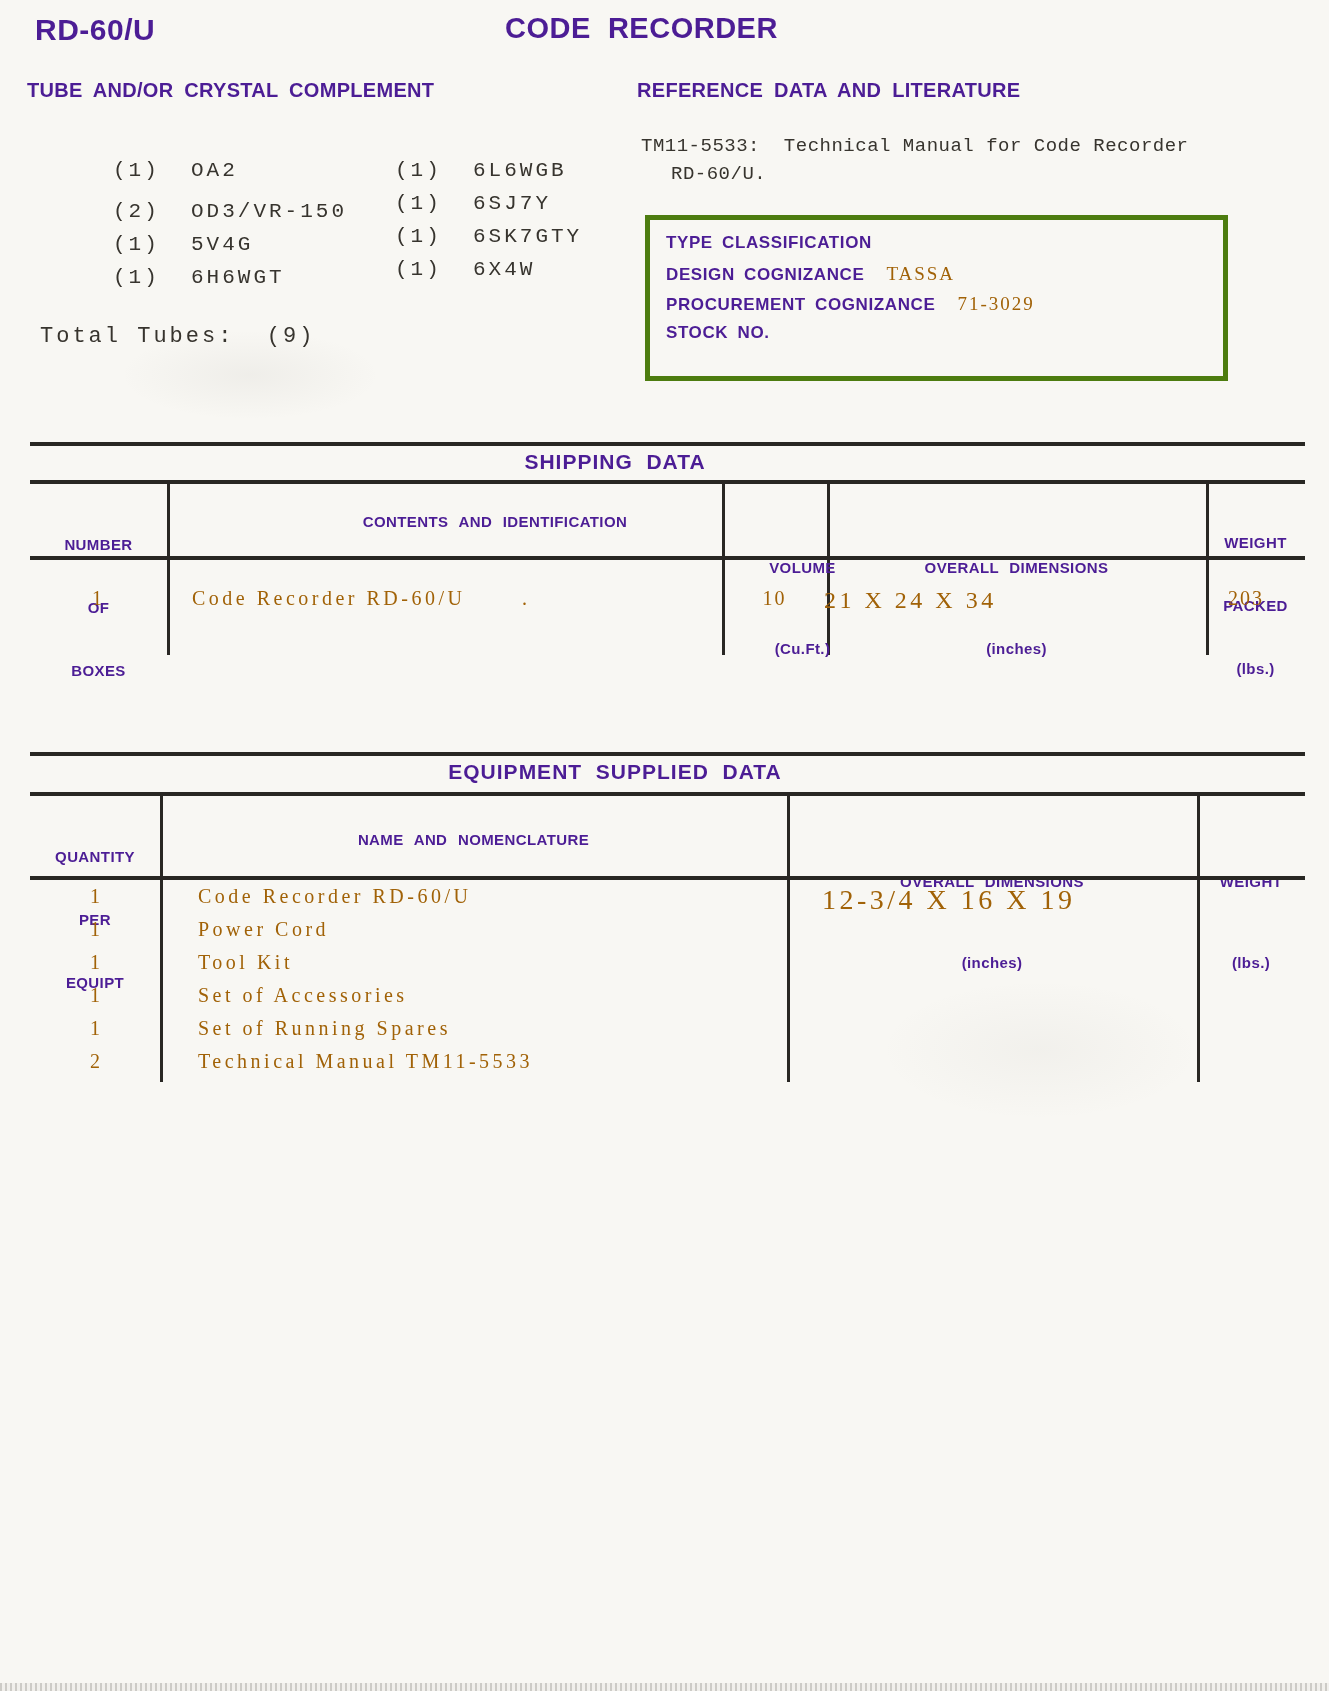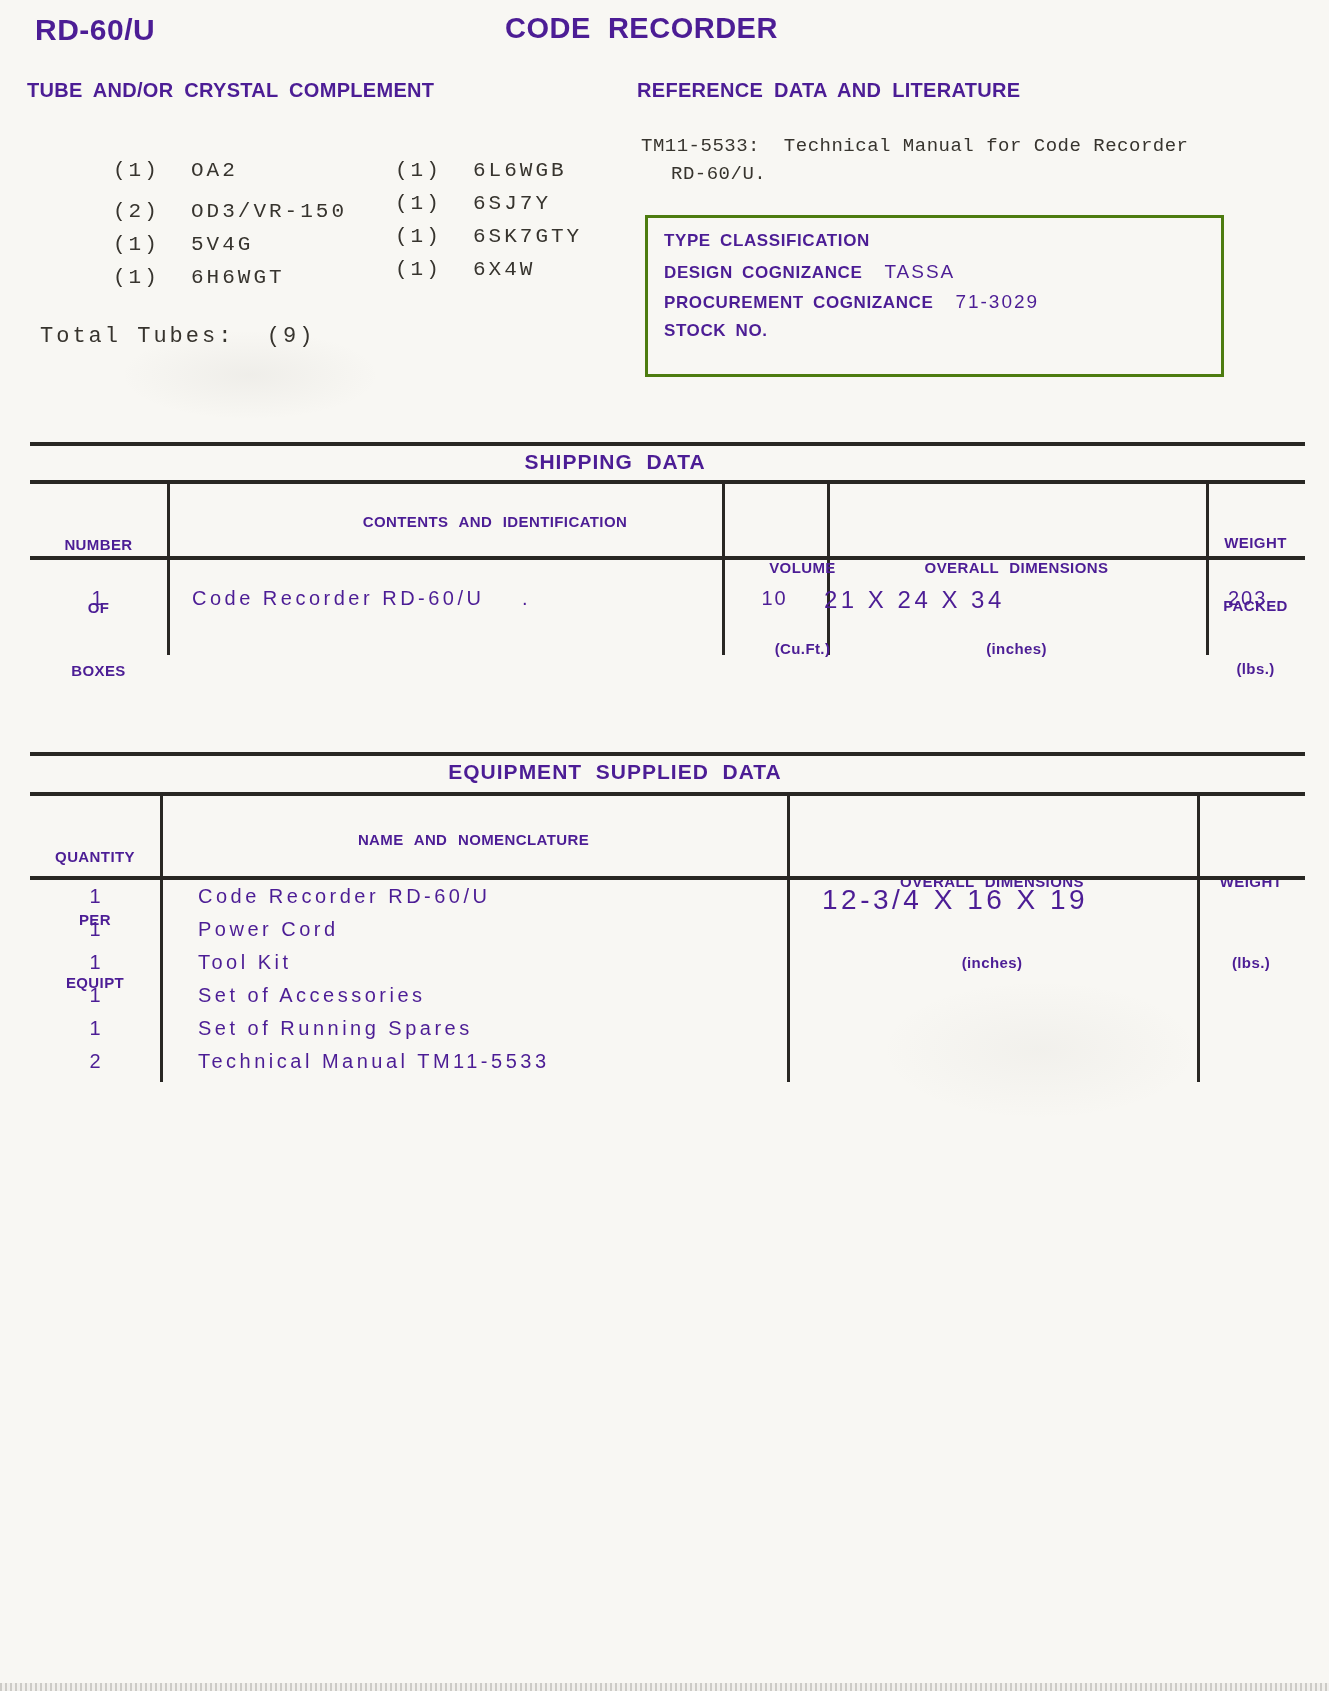--- a/index.html
+++ b/index.html
@@ -18,32 +18,32 @@
     line-height:1.05;
     white-space:pre;
   }
   .type{
     font-family:"Liberation Mono",monospace;
     color:#37342e;
     white-space:pre;
     line-height:1;
   }
   .tele{
-    font-family:Liberation Sans, sans-serif;
-    color:#4c1d95;
+    font-family:Liberation Serif, serif;
+    color:#a16207;
     white-space:pre;
     line-height:1;
   }
   .rule{position:absolute;background:#292723;}
   .vline{position:absolute;width:3px;background:#292723;}
   .hdr15{font-size:15px;letter-spacing:0.4px;word-spacing:6px;text-align:center;}
   .center{text-align:center;}
   .clsbox{
     position:absolute;
-    border:3px solid #4d7c0f;
+    border:5px solid #4d7c0f;
     background:transparent;
   }
   .clsrow{display:flex;align-items:baseline;height:30px;}
   .clsrow .lbl{font-size:17px;letter-spacing:0.6px;word-spacing:4px;}
   .clsrow .val{font-size:19px;margin-left:22px;letter-spacing:2px;}
   .scan-edge{
     position:absolute;left:0;bottom:0;width:1329px;height:8px;
     background:repeating-linear-gradient(90deg,#a9a7a2 0 2px,#eceae6 2px 5px);
     opacity:.55;
   }

